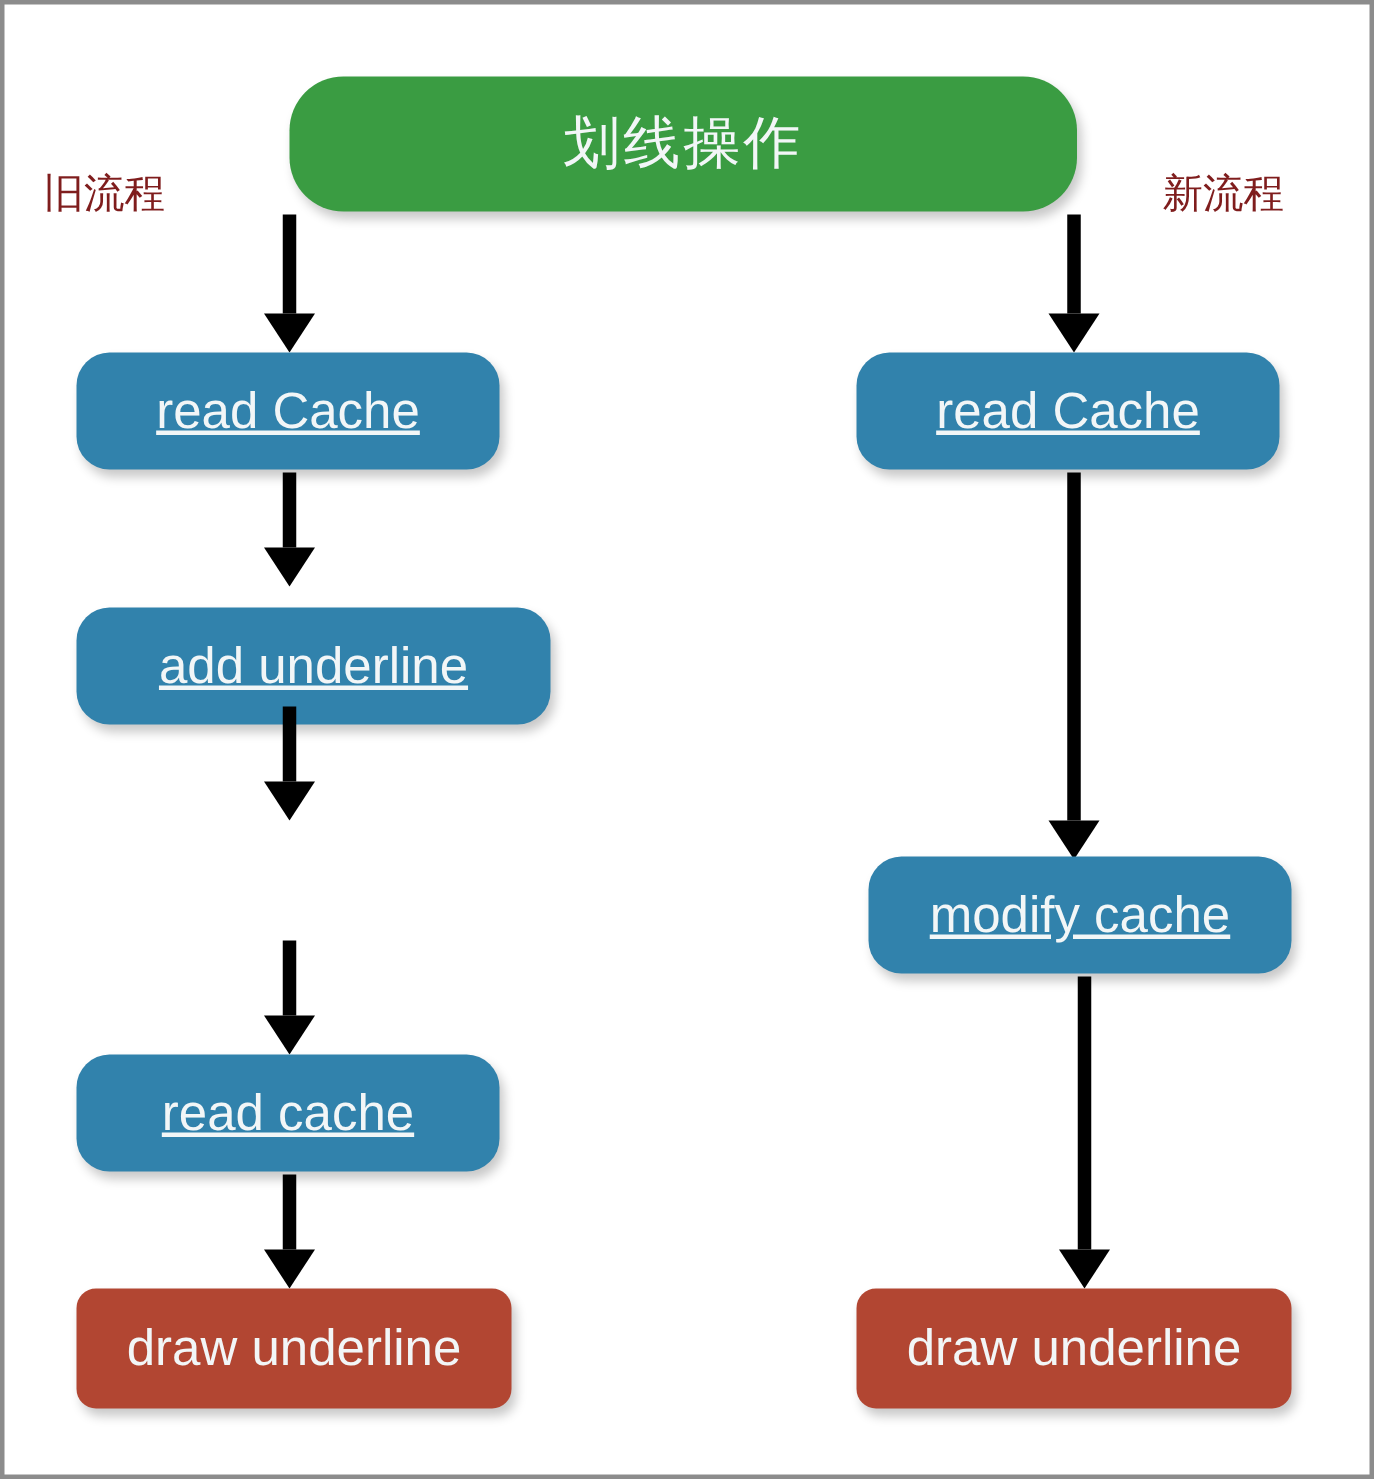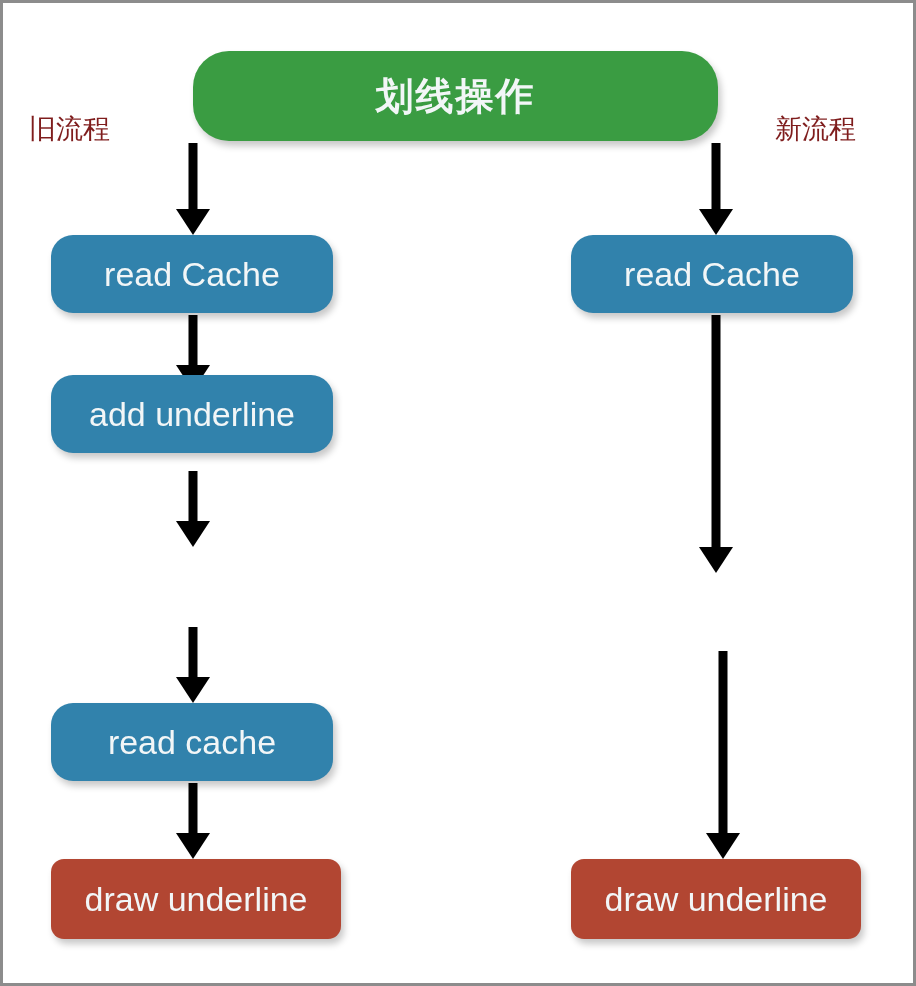--- a/index.html
+++ b/index.html
@@ -29,31 +29,31 @@
     justify-content: center;
     border-radius: 22px;
     color: #f2f6f7;
     text-align: center;
     box-shadow: 3px 5px 7px rgba(0,0,0,0.22);
     box-sizing: border-box;
     user-select: none;
   }
   .node-title {
     font-size: 38px;
-    font-weight: 700;
+    font-weight: 400;
     letter-spacing: 2px;
     line-height: 1;
   }
   .node-label {
     font-size: 34px;
     font-weight: 300;
     line-height: 1;
   }
   .node.green  { background: #3a9c42; border-radius: 36px; }
-  .node.blue   { background: #3182ac; }
+  .node.blue   { background: #3182ac; text-decoration: underline; }
   .node.red    { background: #b24632; border-radius: 13px; }
 
   
   .side-caption {
     position: absolute;
     font-size: 27px;
     color: #7f1d1d;
     white-space: nowrap;
     user-select: none;
   }
@@ -102,21 +102,21 @@
 
   <div class="node blue" style="left:48px; top:232px; width:282px; height:78px;">
     <span class="node-label">read Cache</span>
   </div>
 
   <div class="arrow" style="left:172px; top:312px; width:36px; height:76px;">
     <div class="shaft" style="height:50px;"></div>
     <div class="head"></div>
   </div>
 
-  <div class="node blue" style="left:48px; top:372px; width:282px; height:78px;">
+  <div class="node blue" style="left:48px; top:402px; width:316px; height:78px;">
     <span class="node-label">add underline</span>
   </div>
 
   <div class="arrow" style="left:172px; top:468px; width:36px; height:76px;">
     <div class="shaft" style="height:50px;"></div>
     <div class="head"></div>
   </div>
 
 
   <div class="arrow" style="left:172px; top:624px; width:36px; height:76px;">
@@ -144,20 +144,23 @@
 
   <div class="node blue" style="left:568px; top:232px; width:282px; height:78px;">
     <span class="node-label">read Cache</span>
   </div>
 
   <div class="arrow" style="left:695px; top:312px; width:36px; height:258px;">
     <div class="shaft" style="height:232px;"></div>
     <div class="head"></div>
   </div>
 
+  <div class="node blue" style="left:576px; top:568px; width:282px; height:78px;">
+    <span class="node-label">modify cache</span>
+  </div>
 
   <div class="arrow" style="left:702px; top:648px; width:36px; height:208px;">
     <div class="shaft" style="height:182px;"></div>
     <div class="head"></div>
   </div>
 
   <div class="node red" style="left:568px; top:856px; width:290px; height:80px;">
     <span class="node-label">draw underline</span>
   </div>
 

